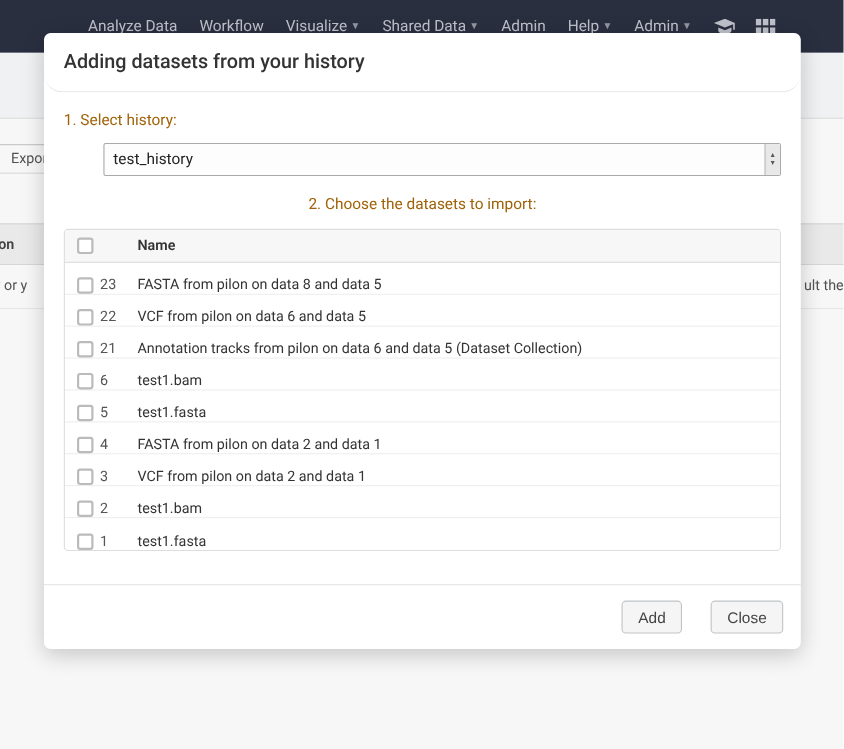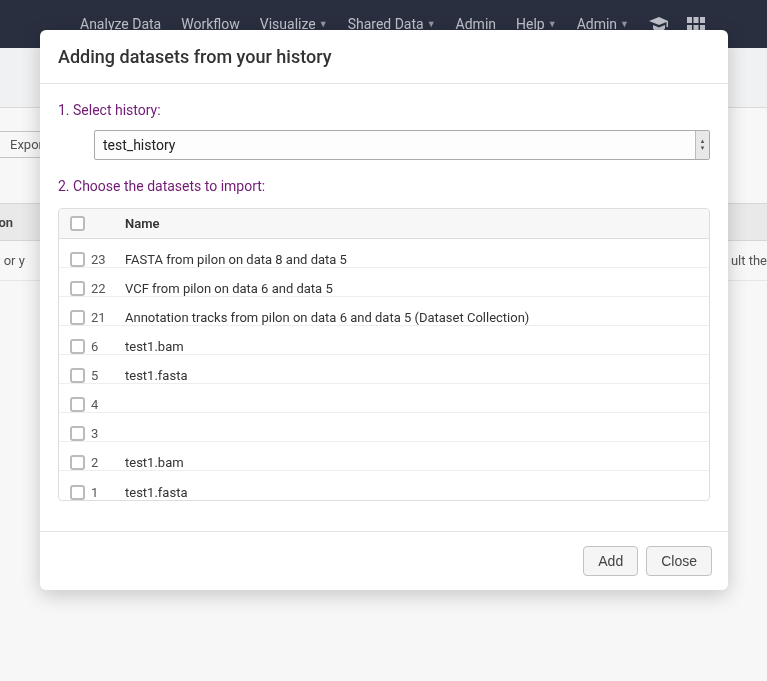--- a/index.html
+++ b/index.html
@@ -124,33 +124,35 @@
       box-shadow: 0 5px 20px rgba(0,0,0,0.2);
       display: flex;
       flex-direction: column;
     }
     .modal-header {
       padding: 16px 18px;
       border-bottom: 1px solid #e5e5e5;
       font-size: 18px;
       font-weight: 500;
       color: #333;
+      border-radius: 17px;
     }
     .modal-body {
       padding: 18px 18px 30px 18px;
       color: #444;
     }
     .modal-body .step-label {
       font-size: 14px;
       margin-bottom: 12px;
-      color: #701a75;
+      color: #a16207;
     }
     .modal-body .step-label.step2 {
       margin-top: 18px;
       margin-bottom: 14px;
+      text-align: center;
     }
     .history-select {
       display: flex;
       align-items: center;
       justify-content: space-between;
       border: 1px solid #aaa;
       background: #fdfdfd;
       border-radius: 2px;
       height: 30px;
       padding: 0 0 0 8px;
@@ -207,21 +209,21 @@
       border: 2px solid #bbb;
       border-radius: 3px;
       background: #fff;
       display: inline-block;
     }
     .modal-footer {
       border-top: 1px solid #e5e5e5;
       padding: 14px 16px;
       display: flex;
       justify-content: flex-end;
-      gap: 8px;
+      gap: 26px;
     }
     .btn {
       background: #f5f5f5;
       border: 1px solid #bfc3c7;
       color: #444;
       padding: 6px 14px;
       border-radius: 4px;
       font-size: 14px;
       cursor: pointer;
     }
@@ -337,26 +339,28 @@
               <span class="chk"></span>
             </div>
             <div class="col-id">5</div>
             <div class="col-name">test1.fasta</div>
           </div>
           <div class="dataset-row">
             <div class="col-check">
               <span class="chk"></span>
             </div>
             <div class="col-id">4</div>
+            <div class="col-name">FASTA from pilon on data 2 and data 1</div>
           </div>
           <div class="dataset-row">
             <div class="col-check">
               <span class="chk"></span>
             </div>
             <div class="col-id">3</div>
+            <div class="col-name">VCF from pilon on data 2 and data 1</div>
           </div>
           <div class="dataset-row">
             <div class="col-check">
               <span class="chk"></span>
             </div>
             <div class="col-id">2</div>
             <div class="col-name">test1.bam</div>
           </div>
           <div class="dataset-row">
             <div class="col-check">

